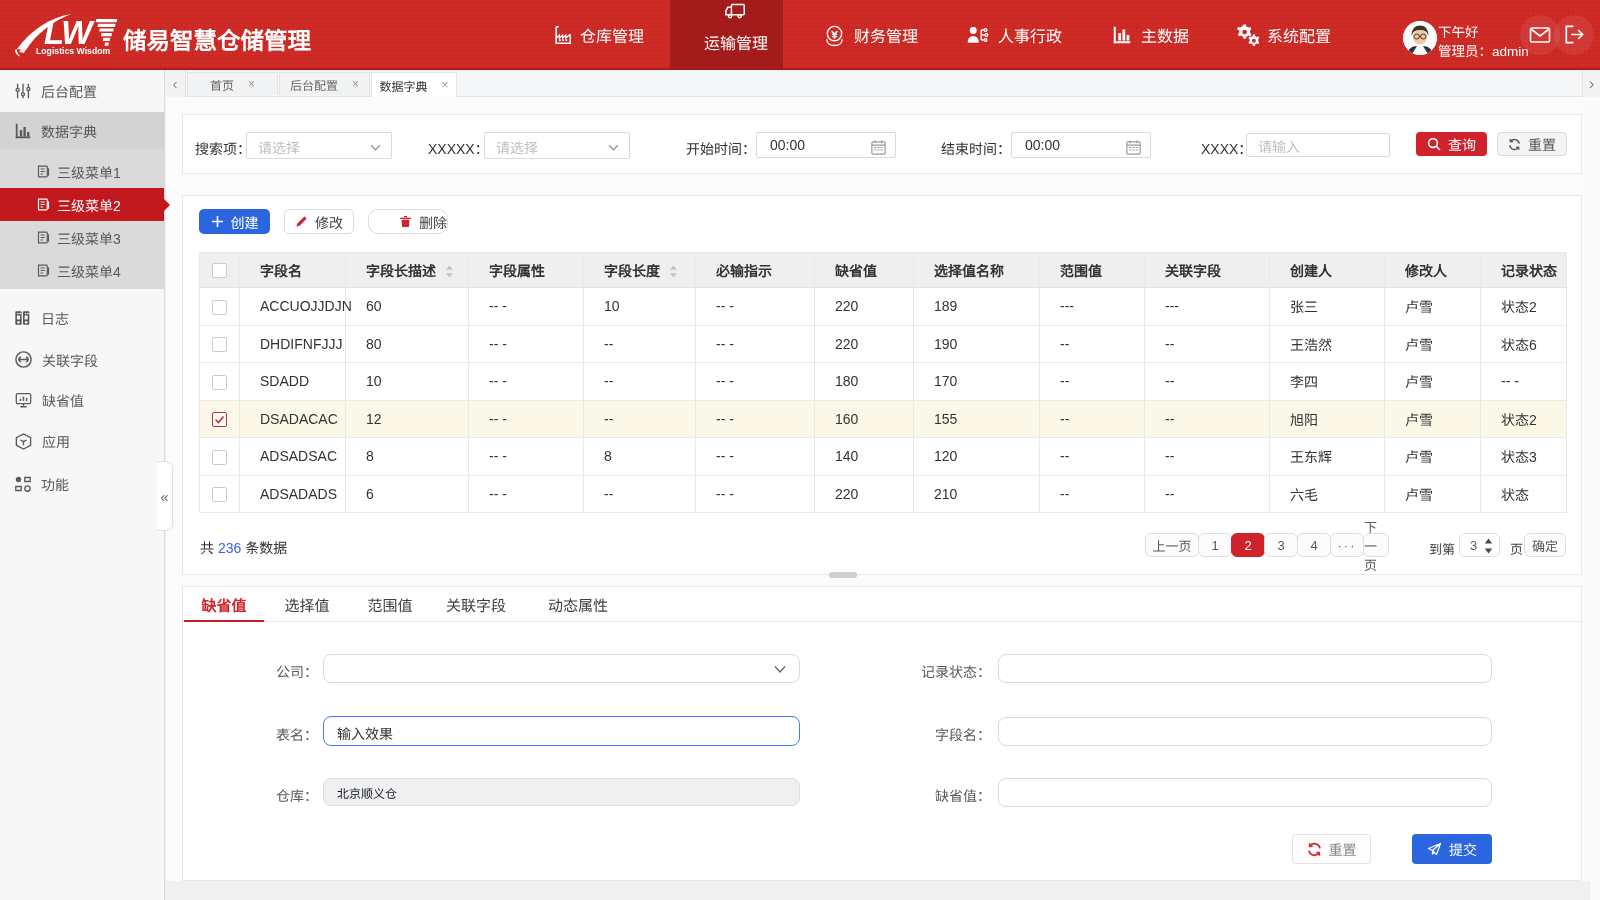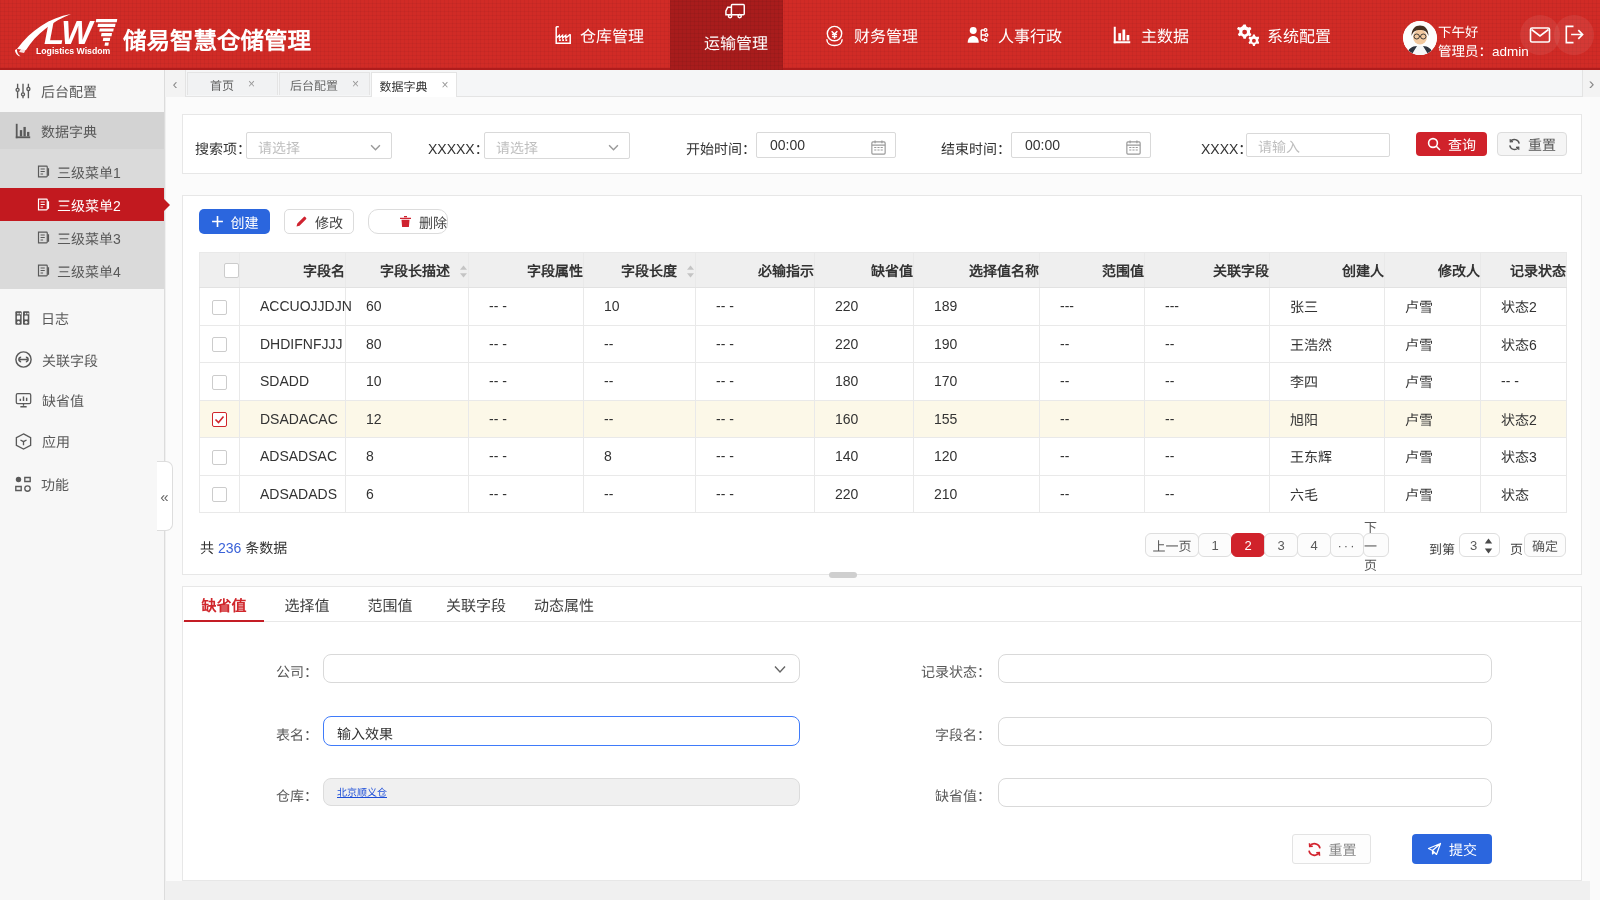--- a/index.html
+++ b/index.html
@@ -52,21 +52,21 @@
 .fl { position:absolute; color:#333; font-size:14px; top:23px; }
 .fbox { position:absolute; top:17px; height:27px; border:1px solid #d9d9d9; border-radius:2px; background:#fff; font-size:14px; color:#333; }
 .ph { color:#bfbfbf; }
 .chev { position:absolute; right:10px; top:9px; width:11px; height:11px; }
 .calic { position:absolute; right:9px; top:6.5px; width:15px; height:15px; }
 .btn { position:absolute; border-radius:3px; font-size:14px; display:flex; align-items:center; justify-content:center; gap:7px; }
 
 
 table.grid { border-collapse:collapse; table-layout:fixed; width:1367px; position:absolute; left:16px; top:56px; font-size:14px; }
 table.grid th, table.grid td { border:1px solid #e9e9e9; height:37.5px; padding:0 0 0 20px; text-align:left; font-weight:normal; color:#333; }
-table.grid th { height:35px;text-align:right; }
+table.grid th { height:35px; }
 table.grid th { background:#efefef; font-weight:bold; border-bottom:1px solid #e2e2e2; white-space:nowrap; }
 table.grid td { background:#fff; }
 tr.sel td { background:#fcf8e8; }
 .cb { width:15px; height:15px; border:1px solid #ccc; border-radius:2px; background:#fff; display:inline-block; vertical-align:middle; }
 .cb.on { border-color:#d0262b; position:relative; }
 .sorter { margin-left:9px; vertical-align:-2px; }
 
 
 .pgbtn { position:absolute; top:337px; height:24px; border:1px solid #dedede; background:#fcfcfc; border-radius:6px; color:#5a5a5a; font-size:13px; display:flex; align-items:center; justify-content:center; }
 .pgbtn.red { background:#d0222b; border-color:#d0222b; color:#fff; }
@@ -516,38 +516,38 @@
   <div class="pgbtn" style="left:1341px; width:42px;">确定</div>
   <div style="position:absolute; left:646px; top:376px; width:28px; height:6px; background:#cfcfcf; border-radius:3px;"></div>
 </div>
 
 <div class="panel" id="bottomPanel" style="top:586px; height:295px;">
   <div style="position:absolute; left:0; top:0; width:1398px; height:35px; border-bottom:1px solid #e8e8e8;"></div>
   <div class="btab on" style="left:1px; width:80px;">缺省值</div>
   <div class="btab" style="left:84px; width:80px;">选择值</div>
   <div class="btab" style="left:167px; width:80px;">范围值</div>
   <div class="btab" style="left:246px; width:94px;">关联字段</div>
-  <div class="btab" style="left:334px; width:94px;">动态属性</div>
+  <div class="btab" style="left:348px; width:94px;">动态属性</div>
 
   <div class="frm-label" style="left:32px; top:74px; width:103px; text-align:right;">公司：</div>
   <div class="frm-input" style="left:140px; top:67px; width:477px; height:29px;">
     <svg style="position:absolute; right:13px; top:10px;" width="12" height="9" viewBox="0 0 12 9" fill="none" stroke="#666" stroke-width="1.4">
         <path d="M1 1.5 L6 7 L11 1.5"></path>
       </svg>
   </div>
   <div class="frm-label" style="left:705px; top:74px; width:103px; text-align:right;">记录状态：</div>
   <div class="frm-input" style="left:815px; top:67px; width:494px; height:29px;"></div>
 
   <div class="frm-label" style="left:32px; top:137px; width:103px; text-align:right;">表名：</div>
   <div class="frm-input" style="left:140px; top:129px; width:477px; height:30px; border:1px solid #3f7bfa; padding:6px 0 0 13px; font-size:14px; color:#333;">输入效果</div>
   <div class="frm-label" style="left:705px; top:137px; width:103px; text-align:right;">字段名：</div>
   <div class="frm-input" style="left:815px; top:130px; width:494px; height:29px;"></div>
 
   <div class="frm-label" style="left:32px; top:198px; width:103px; text-align:right;">仓库：</div>
-  <div class="frm-input" style="left:140px; top:191px; width:477px; height:28px; background:#f0f0f0; border-color:#dcdcdc; padding:5px 0 0 13px; font-size:10px; color:#1d4ed8;text-decoration:underline;">北京顺义仓</div>
+  <div class="frm-input" style="left:140px; top:191px; width:477px; height:28px; background:#f0f0f0; border-color:#dcdcdc; padding:5px 0 0 13px; font-size:12px; color:#0f172a;">北京顺义仓</div>
   <div class="frm-label" style="left:705px; top:198px; width:103px; text-align:right;">缺省值：</div>
   <div class="frm-input" style="left:815px; top:191px; width:494px; height:29px;"></div>
 
   <div class="btn" style="left:1109px; top:247px; width:79px; height:30px; background:#fdfdfd; border:1px solid #e3e3e3; color:#888;">
     <svg width="15" height="15" viewBox="0 0 14 14" fill="none" stroke="#d2232e" stroke-width="1.6">
       <path d="M12.1 6 a5.3 5.3 0 0 0 -9.6 -2.1"></path>
       <path d="M2.3 1.2 l0.2 2.9 l2.9 -0.2" stroke-width="1.4"></path>
       <path d="M1.9 8 a5.3 5.3 0 0 0 9.6 2.1"></path>
       <path d="M11.7 12.8 l-0.2 -2.9 l-2.9 0.2" stroke-width="1.4"></path>
     </svg>

